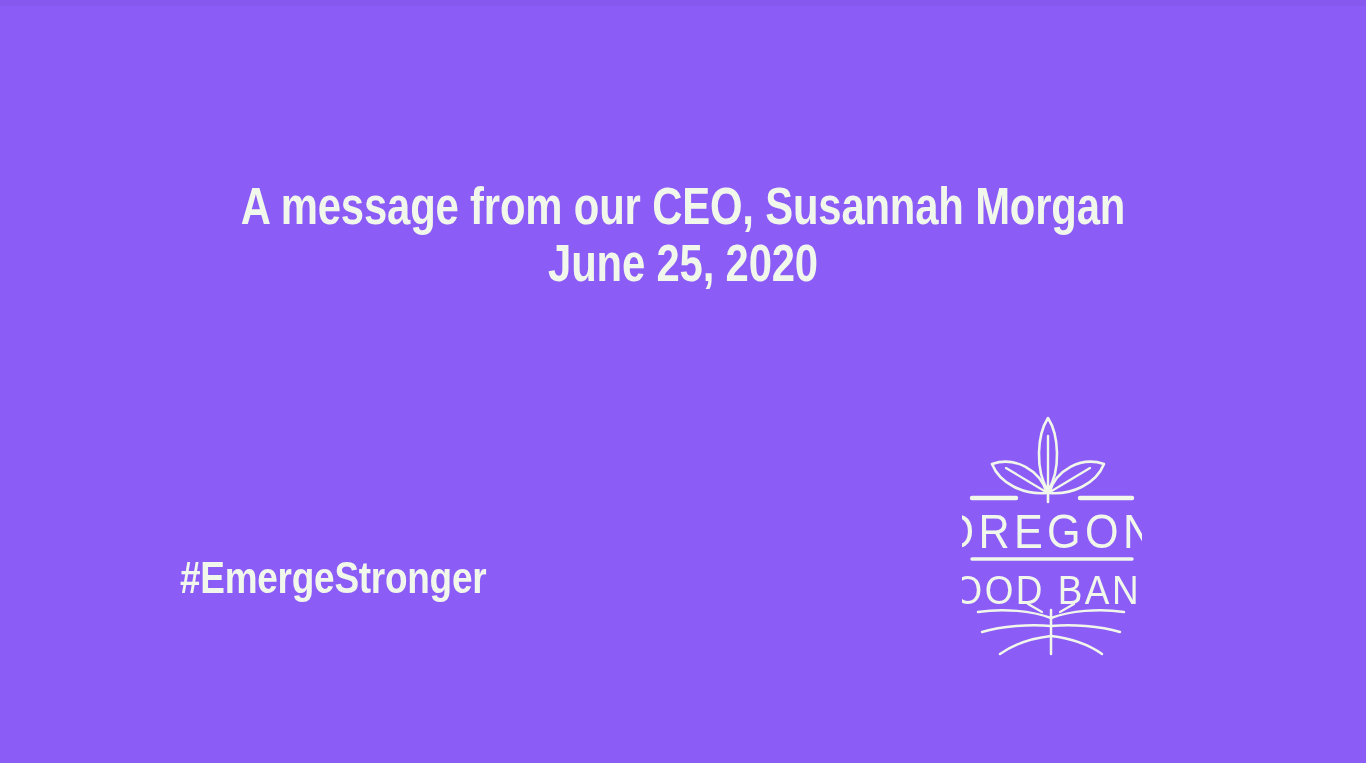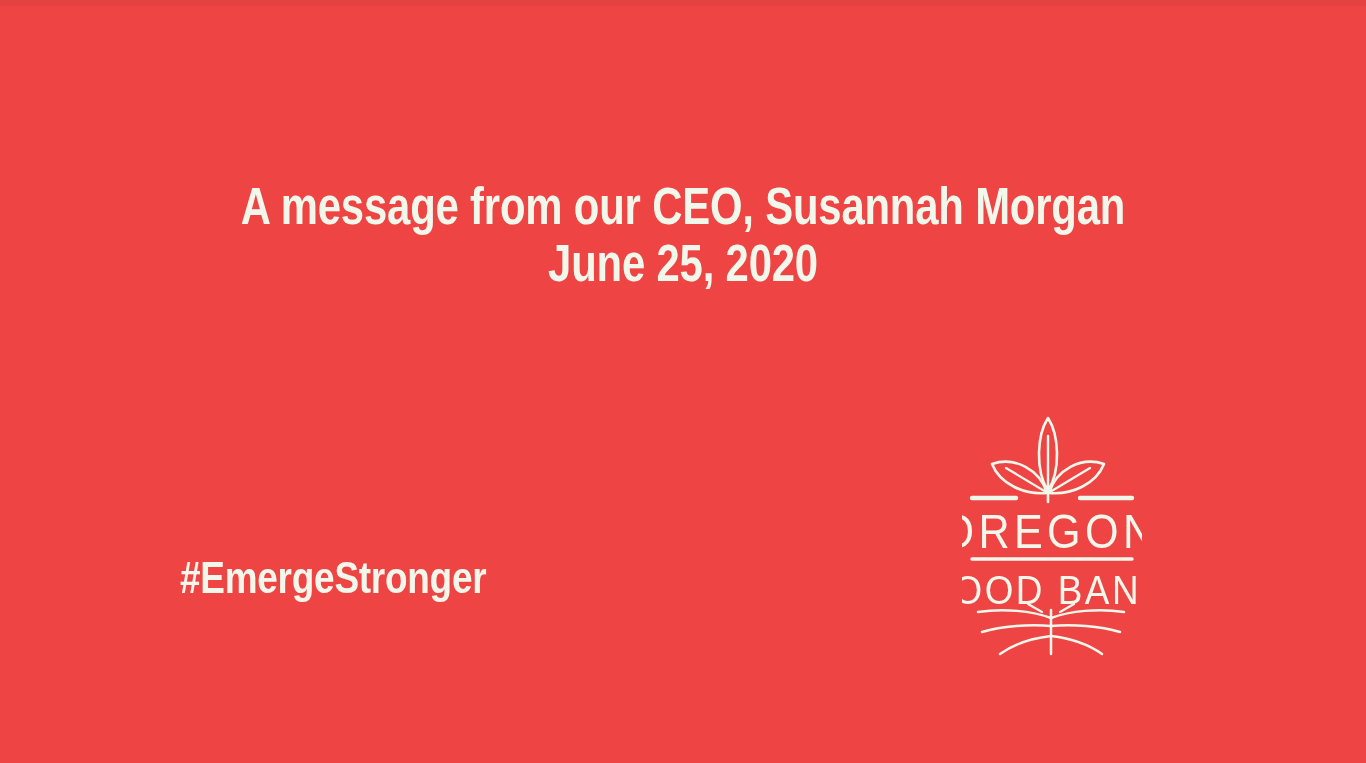--- a/index.html
+++ b/index.html
@@ -9,21 +9,21 @@
     background: #76bc2e;
   }
   body {
     font-family: "Liberation Sans", sans-serif;
   }
 
   #slide {
     position: relative;
     width: 1366px;
     height: 763px;
-    background: #ef4444;
+    background: #8b5cf6;
     overflow: hidden;
   }
 
   
   #top-band {
     position: absolute;
     left: 0;
     top: 0;
     width: 100%;
     height: 6px;

